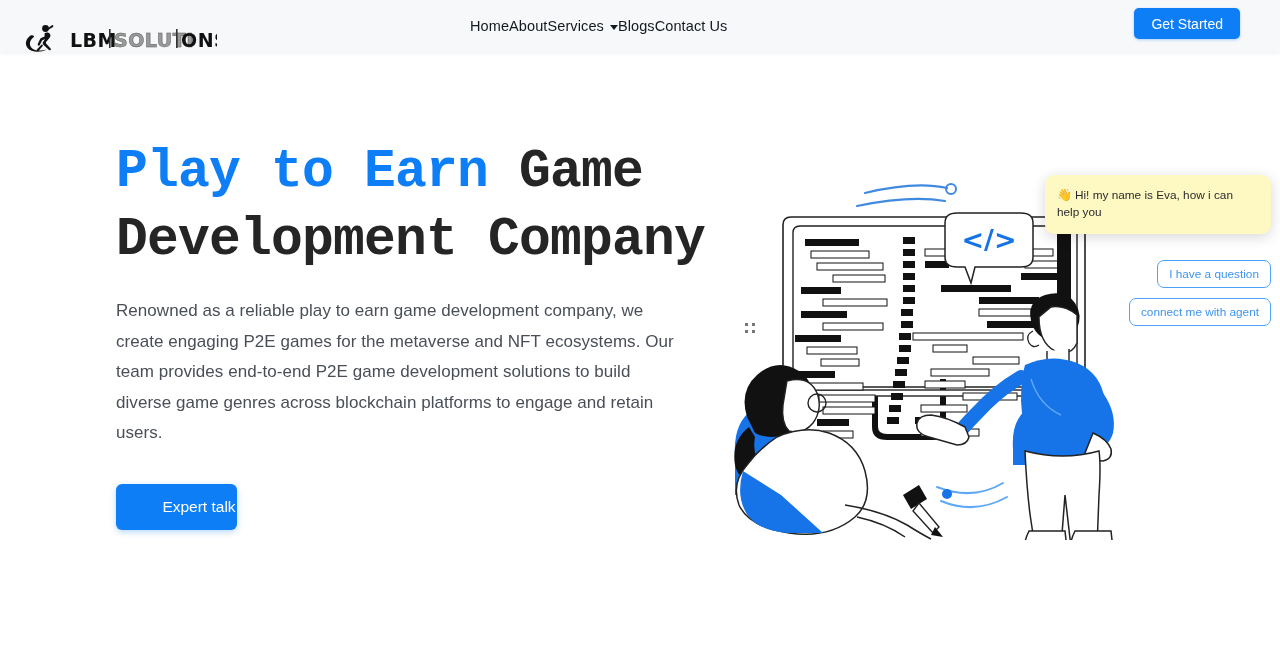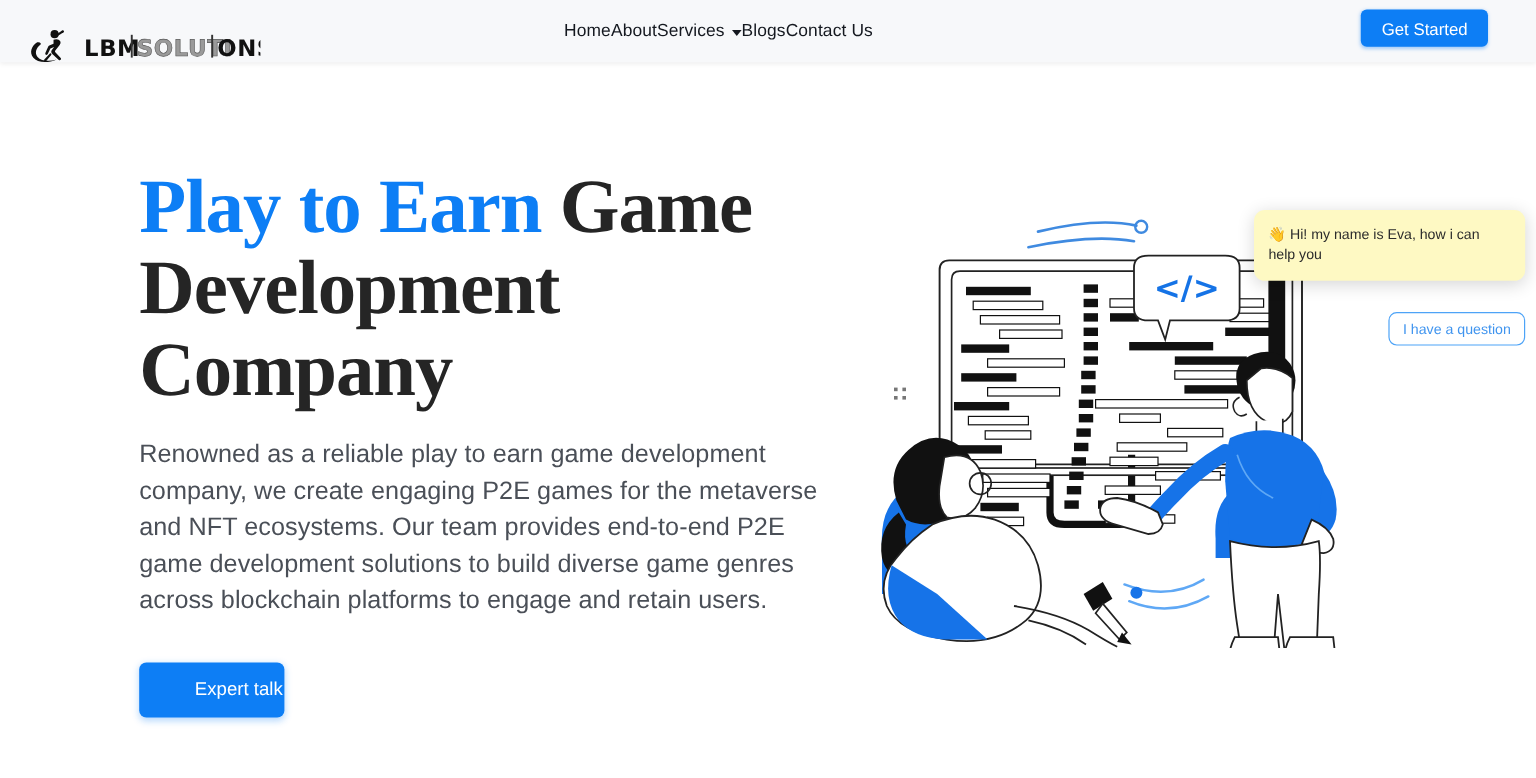--- a/index.html
+++ b/index.html
@@ -42,33 +42,33 @@
     border: none; border-radius: 5px;
     font-family: "Liberation Sans", sans-serif;
     font-size: 14px; font-weight: 500;
     display: flex; align-items: center; justify-content: center;
     cursor: pointer; box-shadow: 0 1px 3px rgba(13,126,245,.35);
   }
 
   
   .hero-text { position: absolute; left: 116px; top: 138px; width: 590px; }
   .headline {
-    font-family: Liberation Serif, serif;
+    font-family: Liberation Mono, monospace;
     font-weight: 700;
-    font-size: 64px;
+    font-size: 53px;
     line-height: 68px;
     letter-spacing: -0.8px;
     color: #252525;
   }
   .headline .accent { color: #0d7ef5; }
 
   .hero-para {
     margin-top: 22px;
     width: 568px;
-    font-size: 21px;
+    font-size: 17px;
     line-height: 30.5px;
     color: #4a4f57;
     letter-spacing: .05px;
   }
 
   .expert-btn {
     margin-top: 35px;
     height: 46px; width: 121px;
     background: #0d7ef5; color: #fff;
     border: none; border-radius: 6px;
@@ -281,16 +281,17 @@
       </g>
     </svg>
   </div>
 
   <div class="chat">
     <div class="chat-bubble">
       <span class="wave">👋</span><span>Hi! my name is Eva, how i can help you</span>
     </div>
     <div class="chat-actions">
       <div class="chip">I have a question</div>
+      <div class="chip">connect me with agent</div>
     </div>
   </div>
 
 </div>
 
 </body></html>

